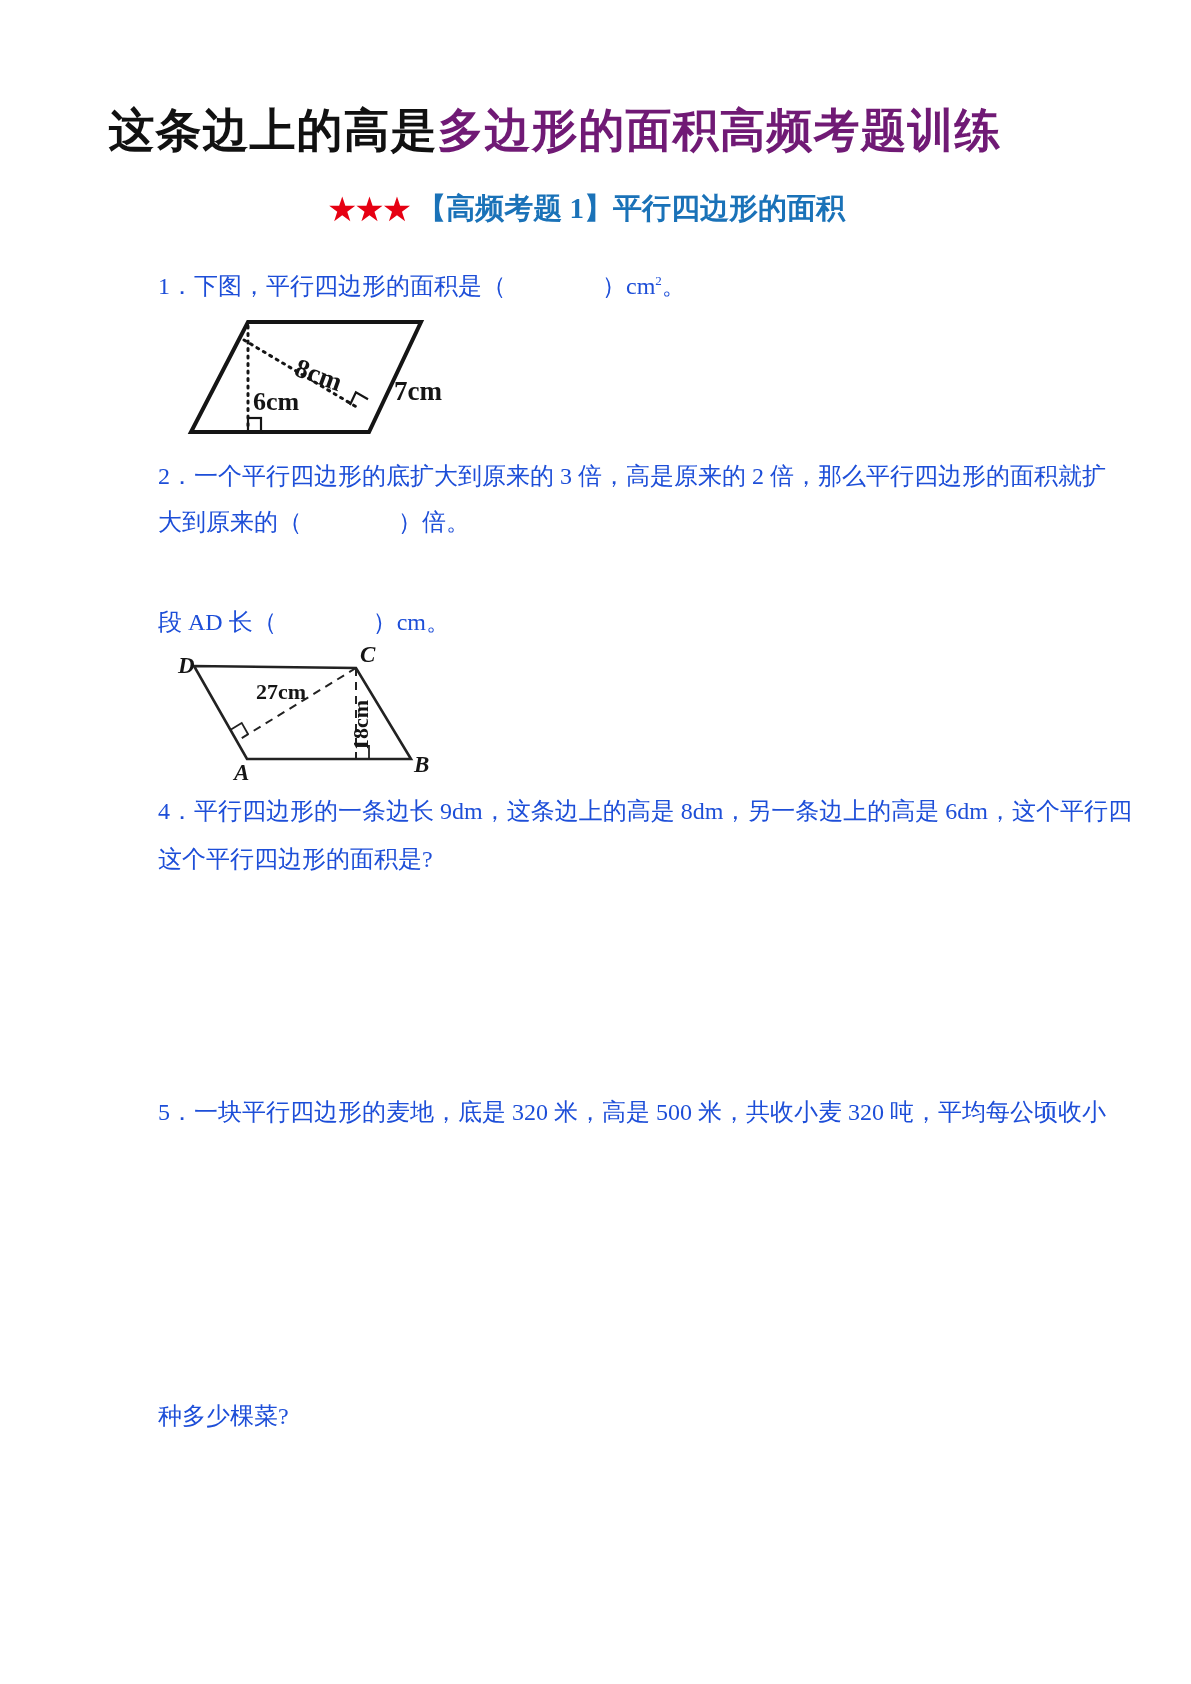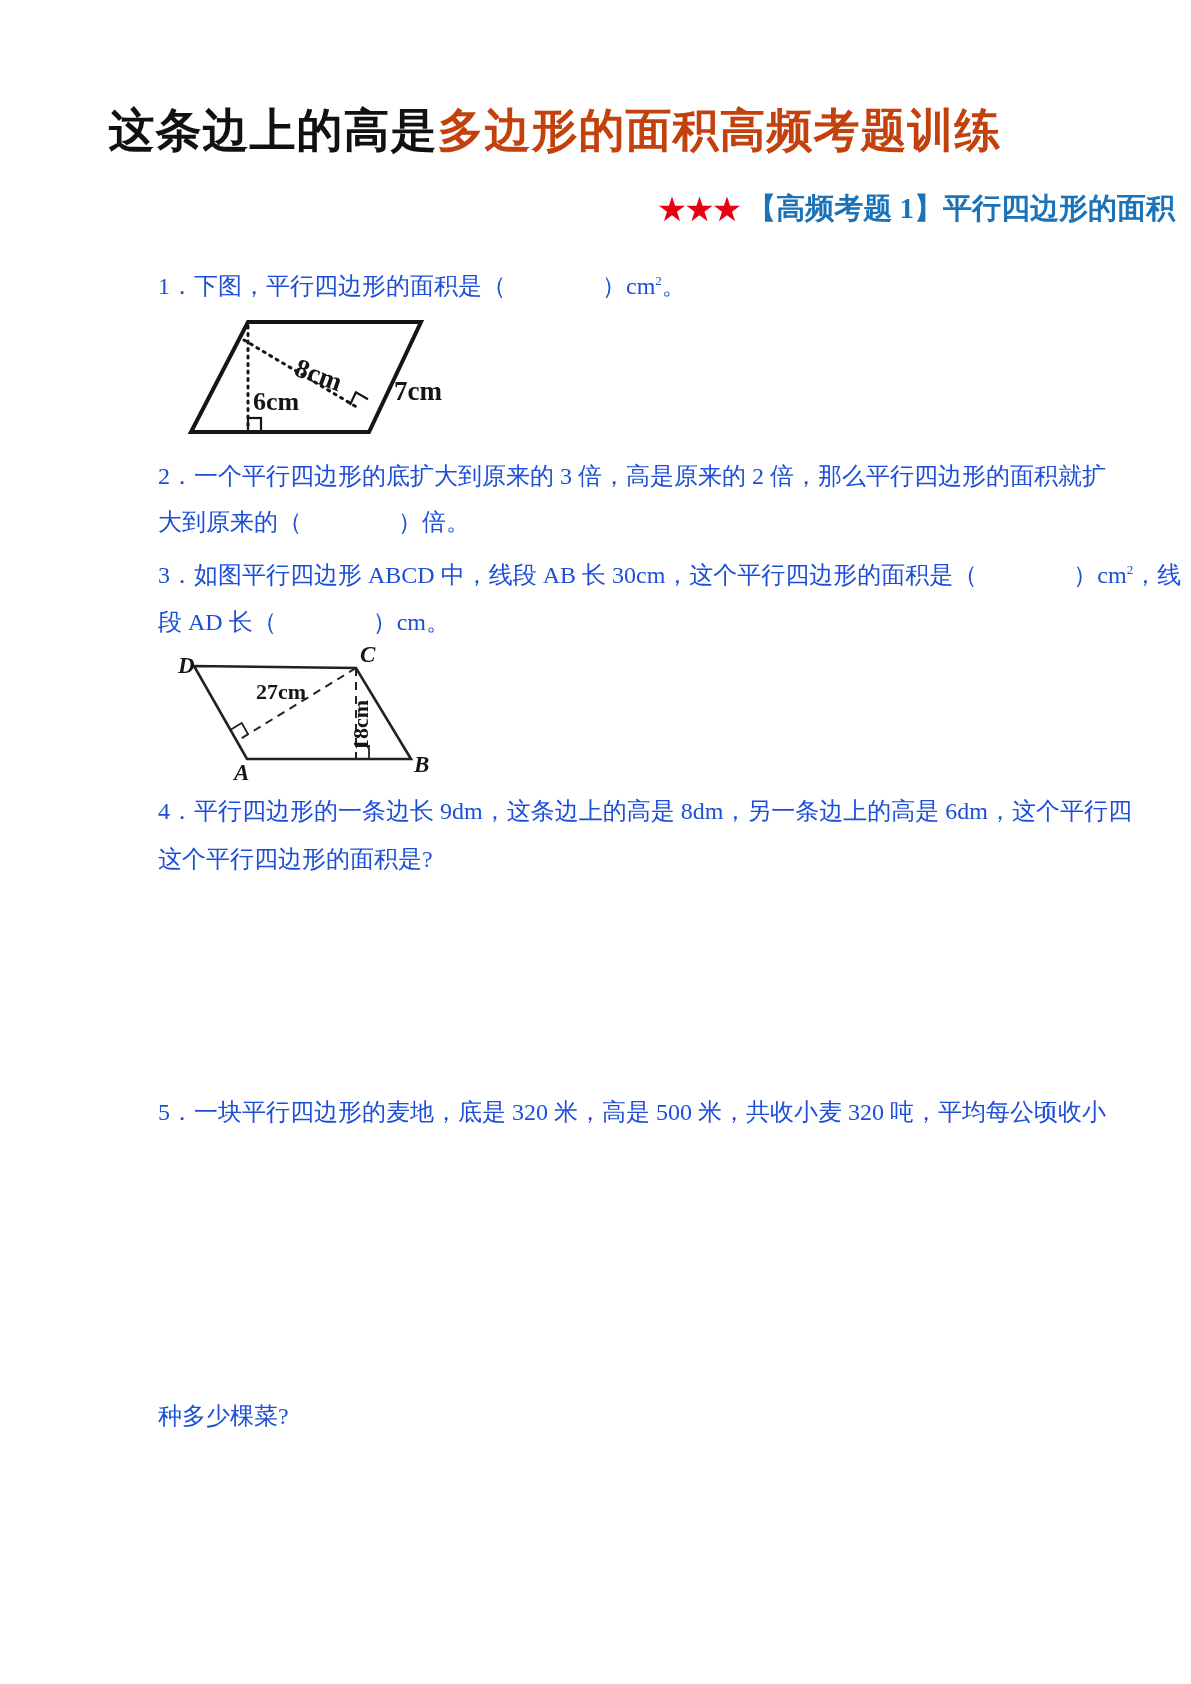--- a/index.html
+++ b/index.html
@@ -2,21 +2,21 @@
 <html><head>
 <meta charset="utf-8">
 <style>
   html,body{margin:0;padding:0;background:#ffffff}
   .page{position:relative;width:1191px;height:1684px;background:#ffffff;overflow:hidden;
         color:#1f1f1f;font-family:"Liberation Serif","DejaVu Serif",serif}
   .title{position:absolute;top:100px;left:0;width:1110px;text-align:center;
          font-family:"Liberation Sans","DejaVu Sans",sans-serif;font-weight:800;
          font-size:46px;letter-spacing:1px;white-space:nowrap;color:#111}
   .title .red{color:#e60012}
-  .subtitle{position:absolute;top:189px;left:11px;width:1164px;text-align:right;white-space:nowrap}
+  .subtitle{position:absolute;top:189px;left:4px;width:1164px;text-align:center;white-space:nowrap}
   .subtitle .stars{color:#e60012;font-size:34px;letter-spacing:-3px;vertical-align:-3px;
                    font-family:"DejaVu Sans",sans-serif}
   .subtitle .heading{color:#1a72b8;font-size:29px;font-weight:700;margin-left:8px}
   .qline{position:absolute;left:158px;width:880px;font-size:24px;color:#1d4ed8;white-space:nowrap}
   .qline sup{font-size:13px}
   svg.diagram{position:absolute;overflow:visible}
   .shape{fill:none;stroke:#151515;stroke-width:4;stroke-linejoin:miter}
   .dot{fill:none;stroke:#151515;stroke-width:3;stroke-dasharray:2 5.5;stroke-linecap:round}
   .mark{fill:none;stroke:#151515;stroke-width:2.2}
   .shape2{fill:none;stroke:#222;stroke-width:2.6;stroke-linejoin:miter}
@@ -27,21 +27,21 @@
   .dim1b{font-size:26px;font-weight:600}
   .dim2{font-size:22px;font-weight:600}
   .vertex{font-size:23px;font-style:italic;font-weight:600}
 </style>
 </head>
 <body>
 
 <div class="page">
 
   <div class="title">
-    <span>这条边上的高是</span><span class="red" style="color: #c2410c;">多边形的面积高频考题训练</span>
+    <span>这条边上的高是</span><span class="red" style="color: #701a75;">多边形的面积高频考题训练</span>
   </div>
 
   <div class="subtitle">
     <span class="stars" style="color: rgb(230, 0, 18);">★★★</span><span class="heading" style="color: rgb(26, 114, 184);">【高频考题 1】平行四边形的面积</span>
   </div>
 
   <div class="qline" style="top:270px">
     <span>1．下图，平行四边形的面积是（　　　　）cm</span><sup>2</sup><span>。</span>
   </div>
 
@@ -52,23 +52,20 @@
     <line class="dot" x1="244" y1="340" x2="360" y2="409"></line>
     <path class="mark" d="M349.9,405 L355.9,392.3 L368,399.3"></path>
     <text class="dim1" x="293" y="375" transform="rotate(20 293 375)">8cm</text>
     <text class="dim1b" x="253" y="410">6cm</text>
     <text class="dim1" x="394" y="400">7cm</text>
   </svg>
 
   <div class="qline" style="top:460px">2．一个平行四边形的底扩大到原来的 3 倍，高是原来的 2 倍，那么平行四边形的面积就扩</div>
   <div class="qline" style="top:506px">大到原来的（　　　　）倍。</div>
 
-  <div class="qline" style="top:559px">
-    <span>3．如图平行四边形 ABCD 中，线段 AB 长 30cm，这个平行四边形的面积是（　　　　）cm</span><sup>2</sup><span>，线</span>
-  </div>
   <div class="qline" style="top:606px">段 AD 长（　　　　）cm。</div>
 
   <svg class="diagram" style="left:150px;top:640px;width:300px;height:150px" viewBox="150 640 300 150">
     <polygon class="shape2" points="247,759 411,759 356,668 194,666"></polygon>
     <line class="dash" x1="356" y1="668" x2="237" y2="741"></line>
     <line class="dash" x1="356" y1="668" x2="356" y2="759"></line>
     <path class="mark2" d="M230.6,729.7 L241.7,722.9 L248.1,734.2"></path>
     <path class="mark2" d="M369,759 L369,746 L356,746"></path>
     <text class="dim2" x="256" y="699">27cm</text>
     <text class="dim2" x="368" y="750" transform="rotate(-90 368 750)">18cm</text>

